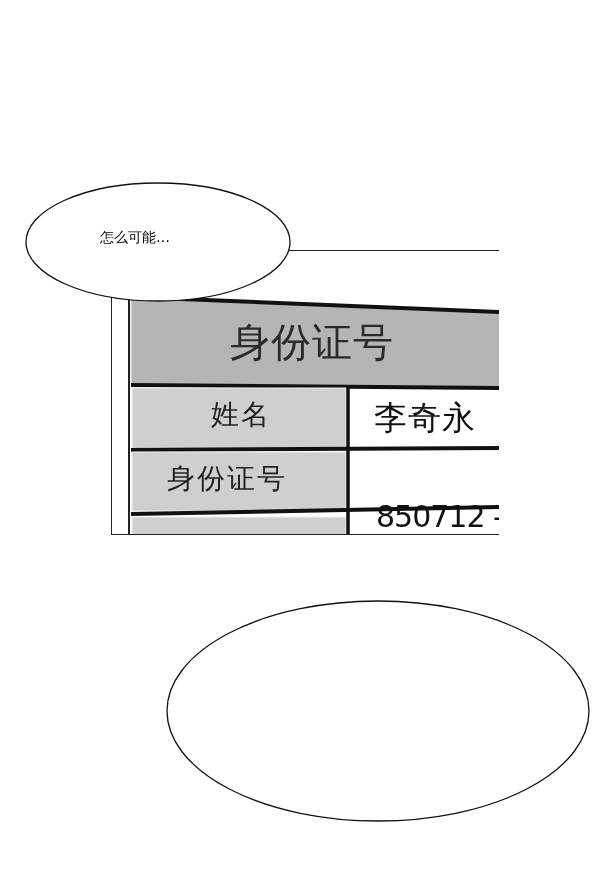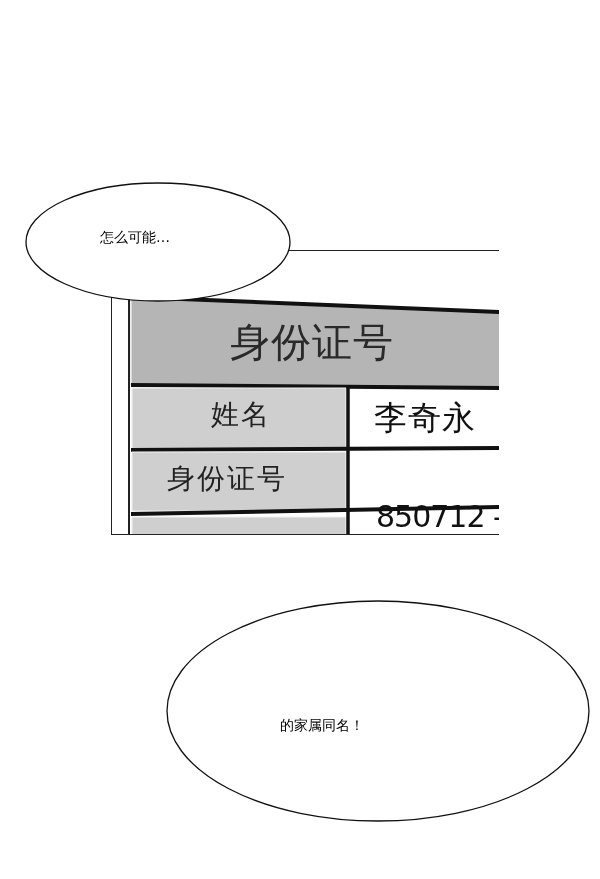--- a/index.html
+++ b/index.html
@@ -58,14 +58,13 @@
   <svg width="270" height="122" viewBox="0 0 270 122">
     <ellipse cx="134" cy="60" rx="132" ry="59" fill="#ffffff" stroke="#111" stroke-width="1.3"></ellipse>
   </svg>
   <div class="bubble-text" style="left:76px; top:40px;">怎么可能…</div>
 </div>
 
 <div class="bubble" style="left:165px; top:598px; width:426px; height:226px;">
   <svg width="426" height="226" viewBox="0 0 426 226">
     <ellipse cx="213" cy="113" rx="211" ry="110" fill="#ffffff" stroke="#111" stroke-width="1.3"></ellipse>
   </svg>
-  <div class="bubble-text" style="left:115px; top:112px;">的家属同名！</div>
 </div>
 
 </body></html>

